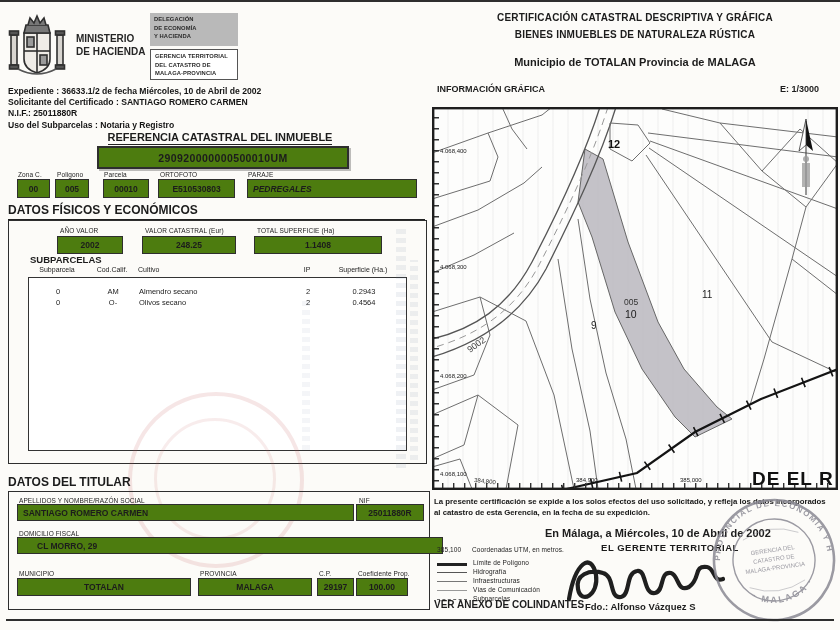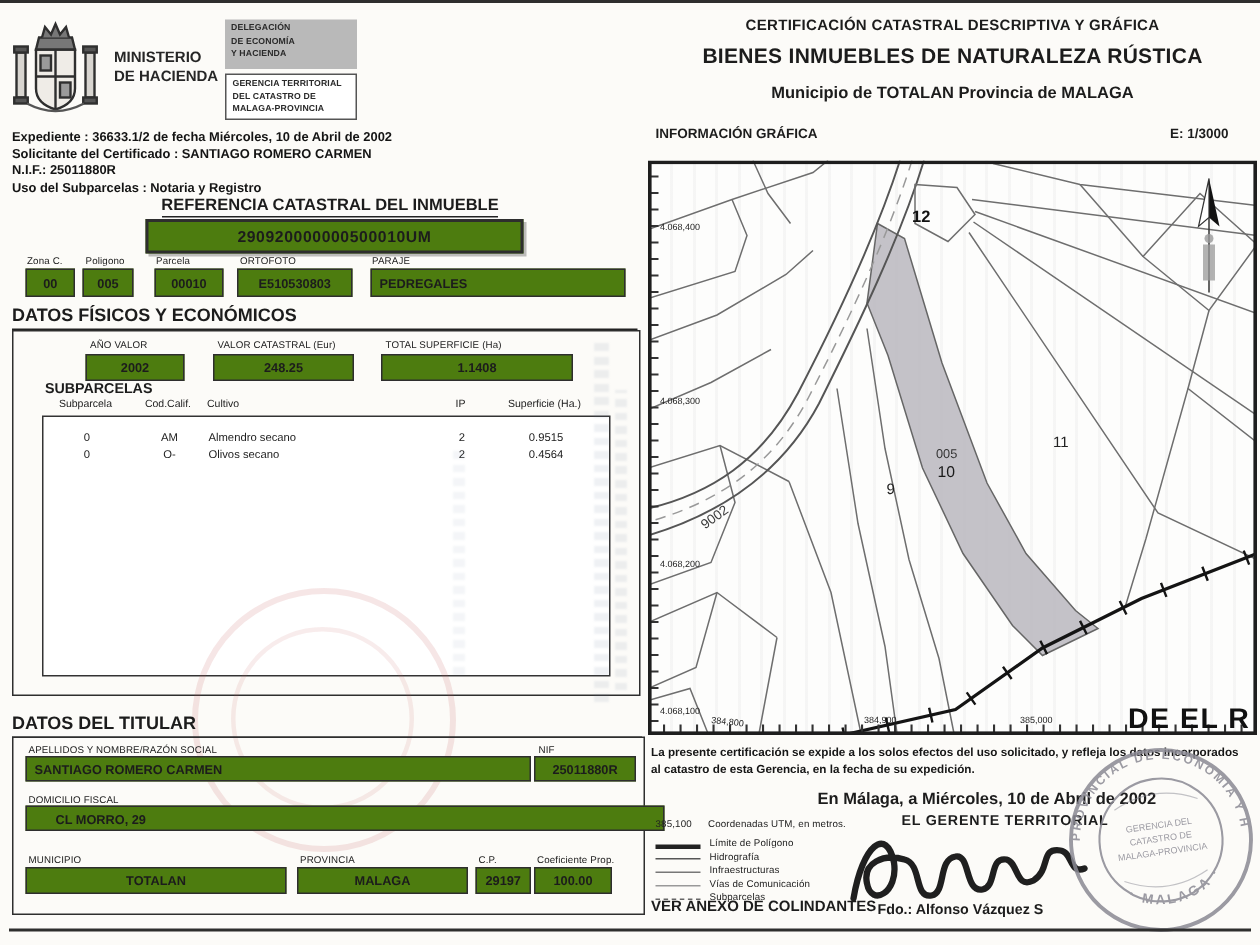--- a/index.html
+++ b/index.html
@@ -96,21 +96,21 @@
     </div>
   <div class="abs tiny" style="left:104px;top:171px;">Parcela</div>
   <div class="abs fbox" style="left:103px;top:179px;width:44px;height:17px;">
       <span class="lval">00010</span>
     </div>
   <div class="abs tiny" style="left:160px;top:171px;">ORTOFOTO</div>
   <div class="abs fbox" style="left:158px;top:179px;width:75px;height:17px;">
       <span class="lval">E510530803</span>
     </div>
   <div class="abs tiny" style="left:248px;top:171px;">PARAJE</div>
-  <div class="abs fbox" style="left:247px;top:179px;width:163px;height:17px;justify-content:flex-start;padding-left:5px;">
+  <div class="abs fbox" style="left:247px;top:179px;width:163px;height:17px;justify-content:flex-start;padding-left:5px;font-style:italic;">
       <span class="lval">PEDREGALES</span>
     </div>
 
   <div class="abs b" style="left:8px;top:203px;width:417px;font-size:12px;border-bottom:1.5px solid #222;padding-bottom:2px;">DATOS FÍSICOS Y ECONÓMICOS</div>
   <div class="abs" style="left:8px;top:220px;width:417px;height:242px;border:1.4px solid #2e2e2e;"></div>
 
   <div class="abs tiny" style="left:60px;top:227px;">AÑO VALOR</div>
   <div class="abs fbox" style="left:57px;top:236px;width:64px;height:16px;">
       <span class="lval">2002</span>
     </div>
@@ -130,21 +130,21 @@
     <span class="c2">Cultivo</span>
     <span class="c3">IP</span>
     <span class="c4">Superficie (Ha.)</span>
   </div>
   <div class="abs" style="left:28px;top:277px;width:377px;height:172px;border:1.2px solid #333;background:#fff;">
     <div class="cellrow" style="margin-top:9px;">
       <span class="c0">0</span>
       <span class="c1">AM</span>
       <span class="c2">Almendro secano</span>
       <span class="c3">2</span>
-      <span class="c4">0.9515</span>
+      <span class="c4">0.2943</span>
     </div>
     <div class="cellrow" style="margin-top:2px;">
       <span class="c0">0</span>
       <span class="c1">O-</span>
       <span class="c2">Olivos secano</span>
       <span class="c3">2</span>
       <span class="c4">0.4564</span>
     </div>
   </div>
 
@@ -184,21 +184,21 @@
   <div class="abs tiny" style="left:319px;top:570px;">C.P.</div>
   <div class="abs fbox" style="left:317px;top:578px;width:35px;height:16px;">
       <span class="lval">29197</span>
     </div>
   <div class="abs tiny" style="left:358px;top:570px;">Coeficiente Prop.</div>
   <div class="abs fbox" style="left:356px;top:578px;width:50px;height:16px;">
       <span class="lval">100.00</span>
     </div>
 
   <div class="abs b" style="left:432px;top:12px;width:406px;text-align:center;font-size:10px;letter-spacing:.2px;">CERTIFICACIÓN CATASTRAL DESCRIPTIVA Y GRÁFICA</div>
-  <div class="abs b" style="left:432px;top:29px;width:406px;text-align:center;font-size:14px;letter-spacing:.2px;">BIENES INMUEBLES DE NATURALEZA RÚSTICA</div>
+  <div class="abs b" style="left:432px;top:29px;width:406px;text-align:center;font-size:10px;letter-spacing:.2px;">BIENES INMUEBLES DE NATURALEZA RÚSTICA</div>
   <div class="abs b" style="left:432px;top:56px;width:406px;text-align:center;font-size:11px;">Municipio de TOTALAN Provincia de MALAGA</div>
 
   <div class="abs b" style="left:437px;top:84px;font-size:9px;">INFORMACIÓN GRÁFICA</div>
   <div class="abs b" style="left:780px;top:84px;font-size:9px;">E: 1/3000</div>
 
   <div class="abs map-wrap" style="left:432px;top:107px;width:406px;height:383px;">
     <svg width="406" height="383" viewBox="0 0 406 383">
 
       <path class="pl" d="M0,46 L56,26 L110,8 L120,0"></path>
       <path class="pl" d="M56,26 L66,50 L58,74 L0,92"></path>

